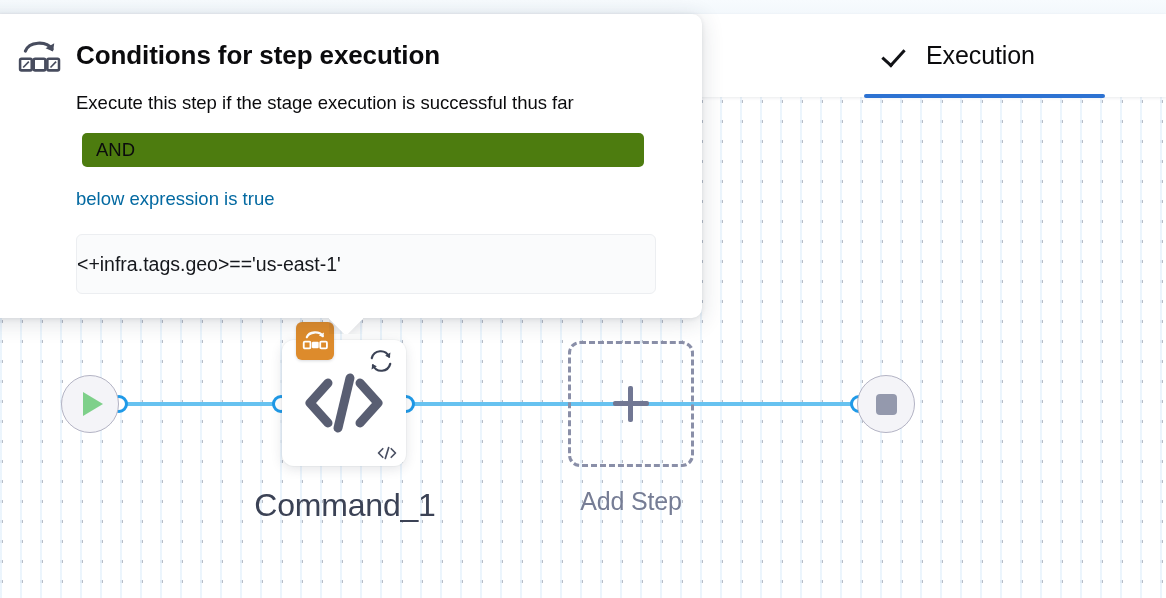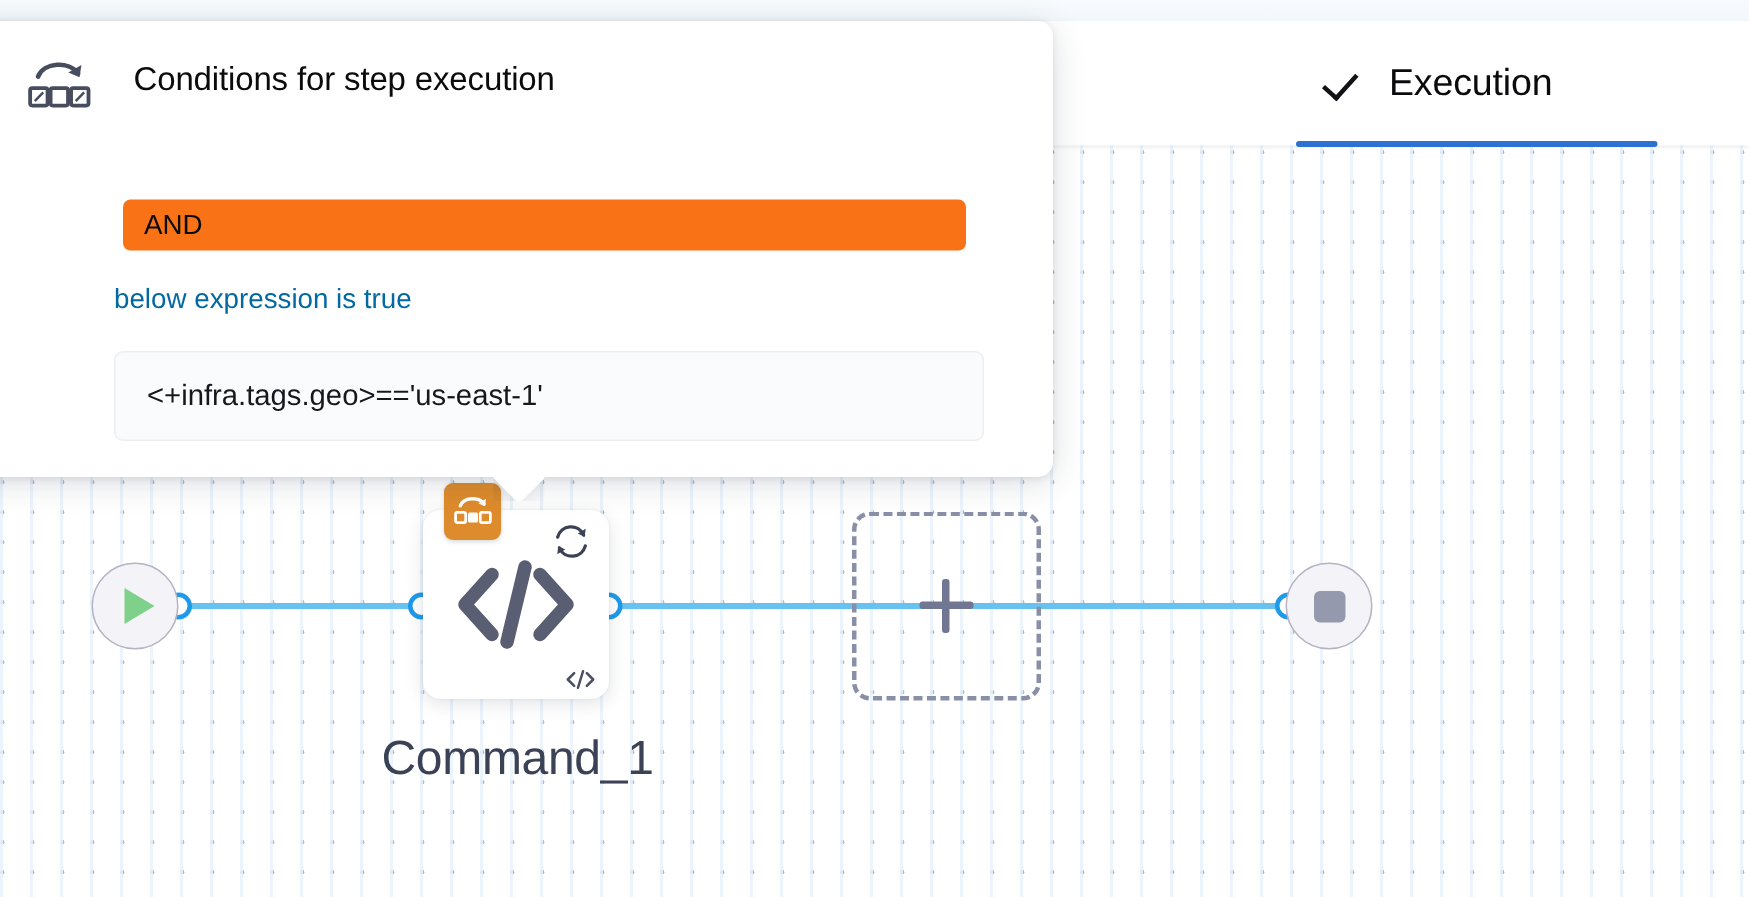--- a/index.html
+++ b/index.html
@@ -132,40 +132,39 @@
     position: absolute;
     left: 74px;
     top: 24px;
     width: 46px;
     height: 40px;
   }
   .tt-title {
     position: absolute;
     left: 134px;
     top: 26px;
-    font-size: 22px;
-    font-weight: normal;
+    font-size: 26px;
+    font-weight: bold;
     color: #0b0b0d;
     letter-spacing: -0.1px;
-    margin-left: 13px;
   }
   .tt-line1 {
     position: absolute;
     left: 134px;
     top: 78px;
     font-size: 18.5px;
     color: #0b0b0d;
   }
   .tt-operator {
     position: absolute;
     left: 140px;
     top: 119px;
     width: 562px;
     height: 34px;
-    background: #f97316;
+    background: #4d7c0f;
     border-radius: 5px;
     display: flex;
     align-items: center;
     padding-left: 14px;
     font-size: 18.5px;
     color: #0b0b0d;
   }
   .tt-line2 {
     position: absolute;
     left: 134px;
@@ -178,21 +177,20 @@
     position: absolute;
     left: 134px;
     top: 220px;
     width: 580px;
     height: 60px;
     background: #fafbfc;
     border: 1px solid #eceef1;
     border-radius: 6px;
     display: flex;
     align-items: center;
-    padding-left: 21px;
     font-size: 19.5px;
     color: #16181d;
   }
 
   
   .edge {
     position: absolute;
     height: 4px;
     background: #67c2f0;
     border-radius: 2px;
@@ -402,33 +400,35 @@
       <path d="M18 5 L23 10 L18 15" fill="none" stroke="#4a5063" stroke-width="2" stroke-linecap="round" stroke-linejoin="round"></path>
       <path d="M15 3.5 L11 16.5" fill="none" stroke="#4a5063" stroke-width="2" stroke-linecap="round"></path>
     </svg>
 
   </div>
   <div class="step-label">Command_1</div>
 
   <div class="add-step-box">
     <div class="add-plus"></div>
   </div>
+  <div class="add-step-label">Add Step</div>
 
   <div class="tooltip">
 
     <svg class="tt-icon" viewBox="0 0 24 22">
       <path d="M4.5 7.2 C6.5 1.9, 16 1.3, 19.2 6.1" fill="none" stroke="#474c5e" stroke-width="1.7" stroke-linecap="round"></path>
       <path d="M20.4 2.9 L19.7 7.4 L15.6 5.7 Z" fill="#474c5e"></path>
       <rect x="1.6" y="11.4" width="6.4" height="6.4" rx="0.8" fill="none" stroke="#474c5e" stroke-width="1.4"></rect>
       <path d="M3.3 16.2 L6.4 13.0" stroke="#474c5e" stroke-width="0.9" fill="none"></path>
       <rect x="9.1" y="11.4" width="6.4" height="6.4" rx="0.8" fill="none" stroke="#474c5e" stroke-width="1.4"></rect>
       <rect x="16.6" y="11.4" width="6.4" height="6.4" rx="0.8" fill="none" stroke="#474c5e" stroke-width="1.4"></rect>
       <path d="M18.3 16.2 L21.4 13.0" stroke="#474c5e" stroke-width="0.9" fill="none"></path>
     </svg>
 
     <div class="tt-title">Conditions for step execution</div>
+    <div class="tt-line1">Execute this step if the stage execution is successful thus far</div>
     <div class="tt-operator">AND</div>
     <div class="tt-line2">below expression is true</div>
     <div class="tt-expression">&lt;+infra.tags.geo&gt;=='us-east-1'</div>
   </div>
   <div class="tooltip-notch"></div>
 
 </div>
 
 </body></html>

